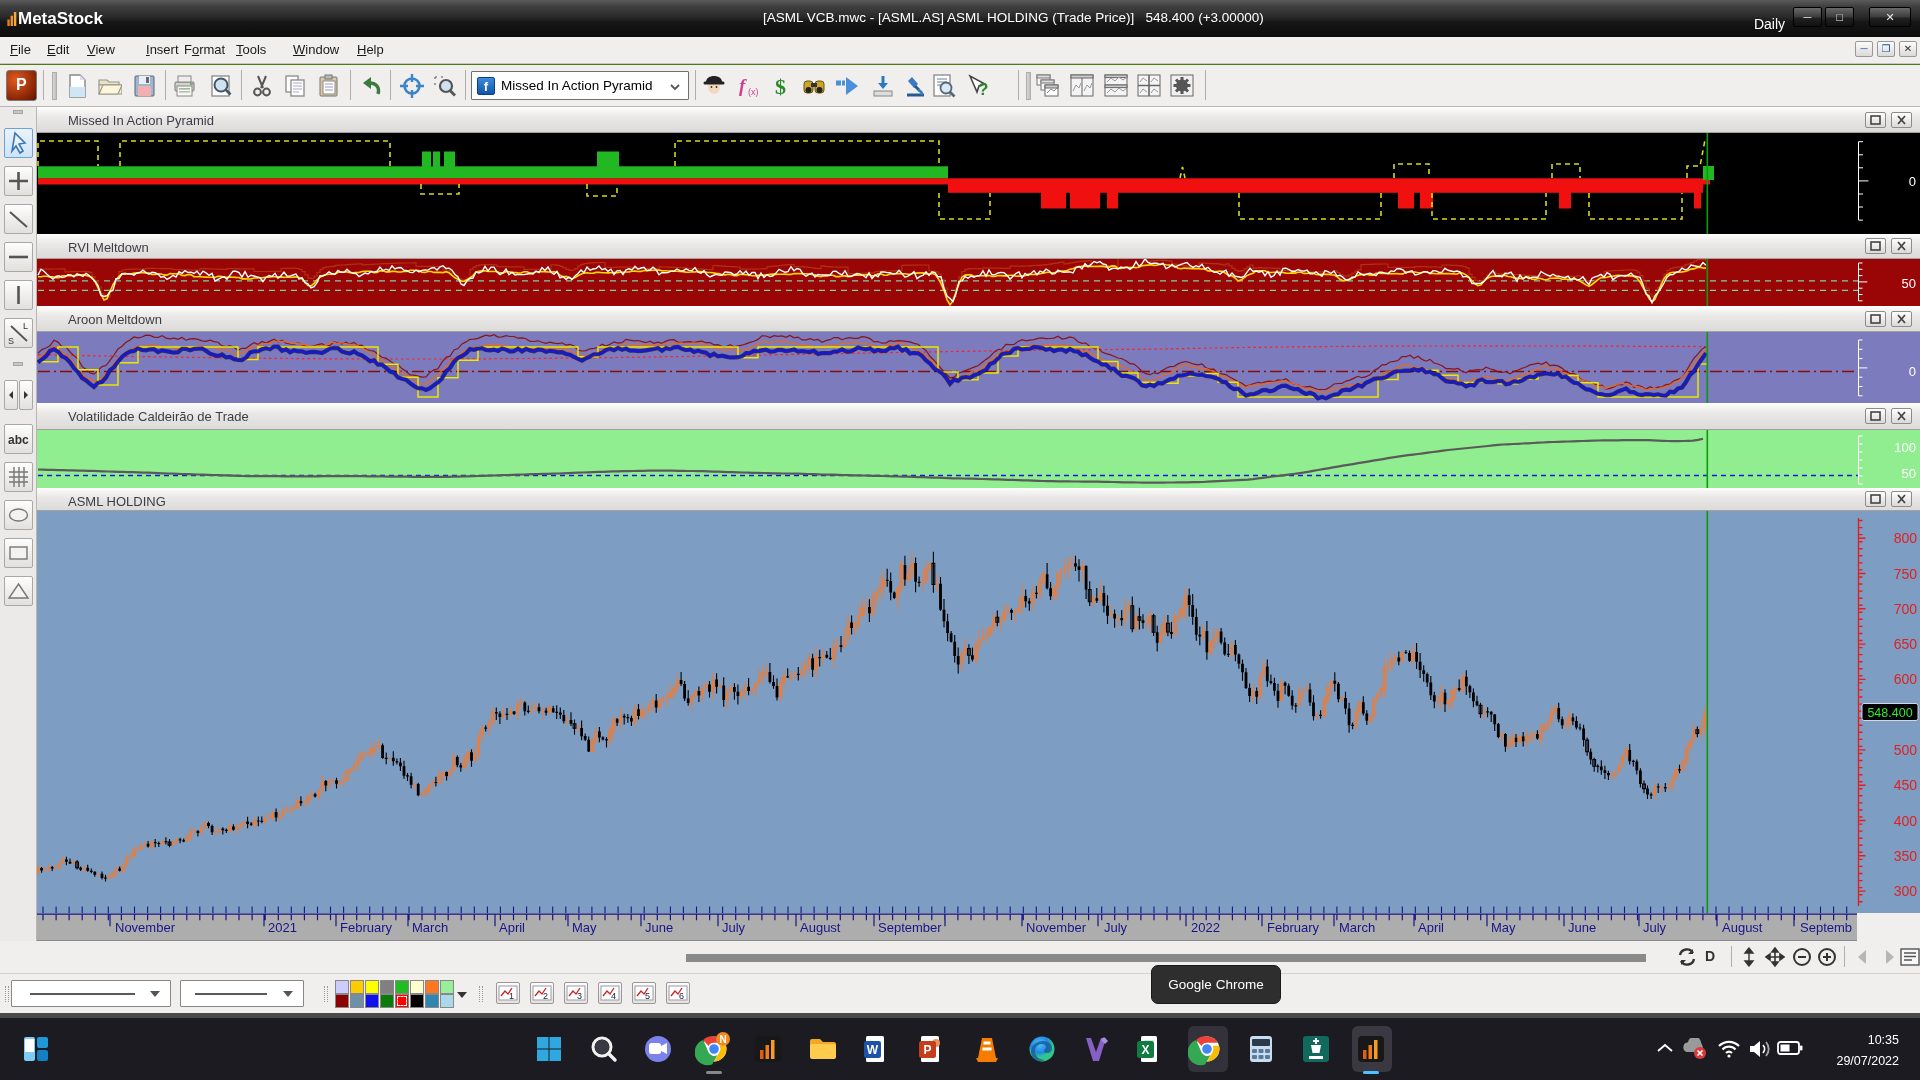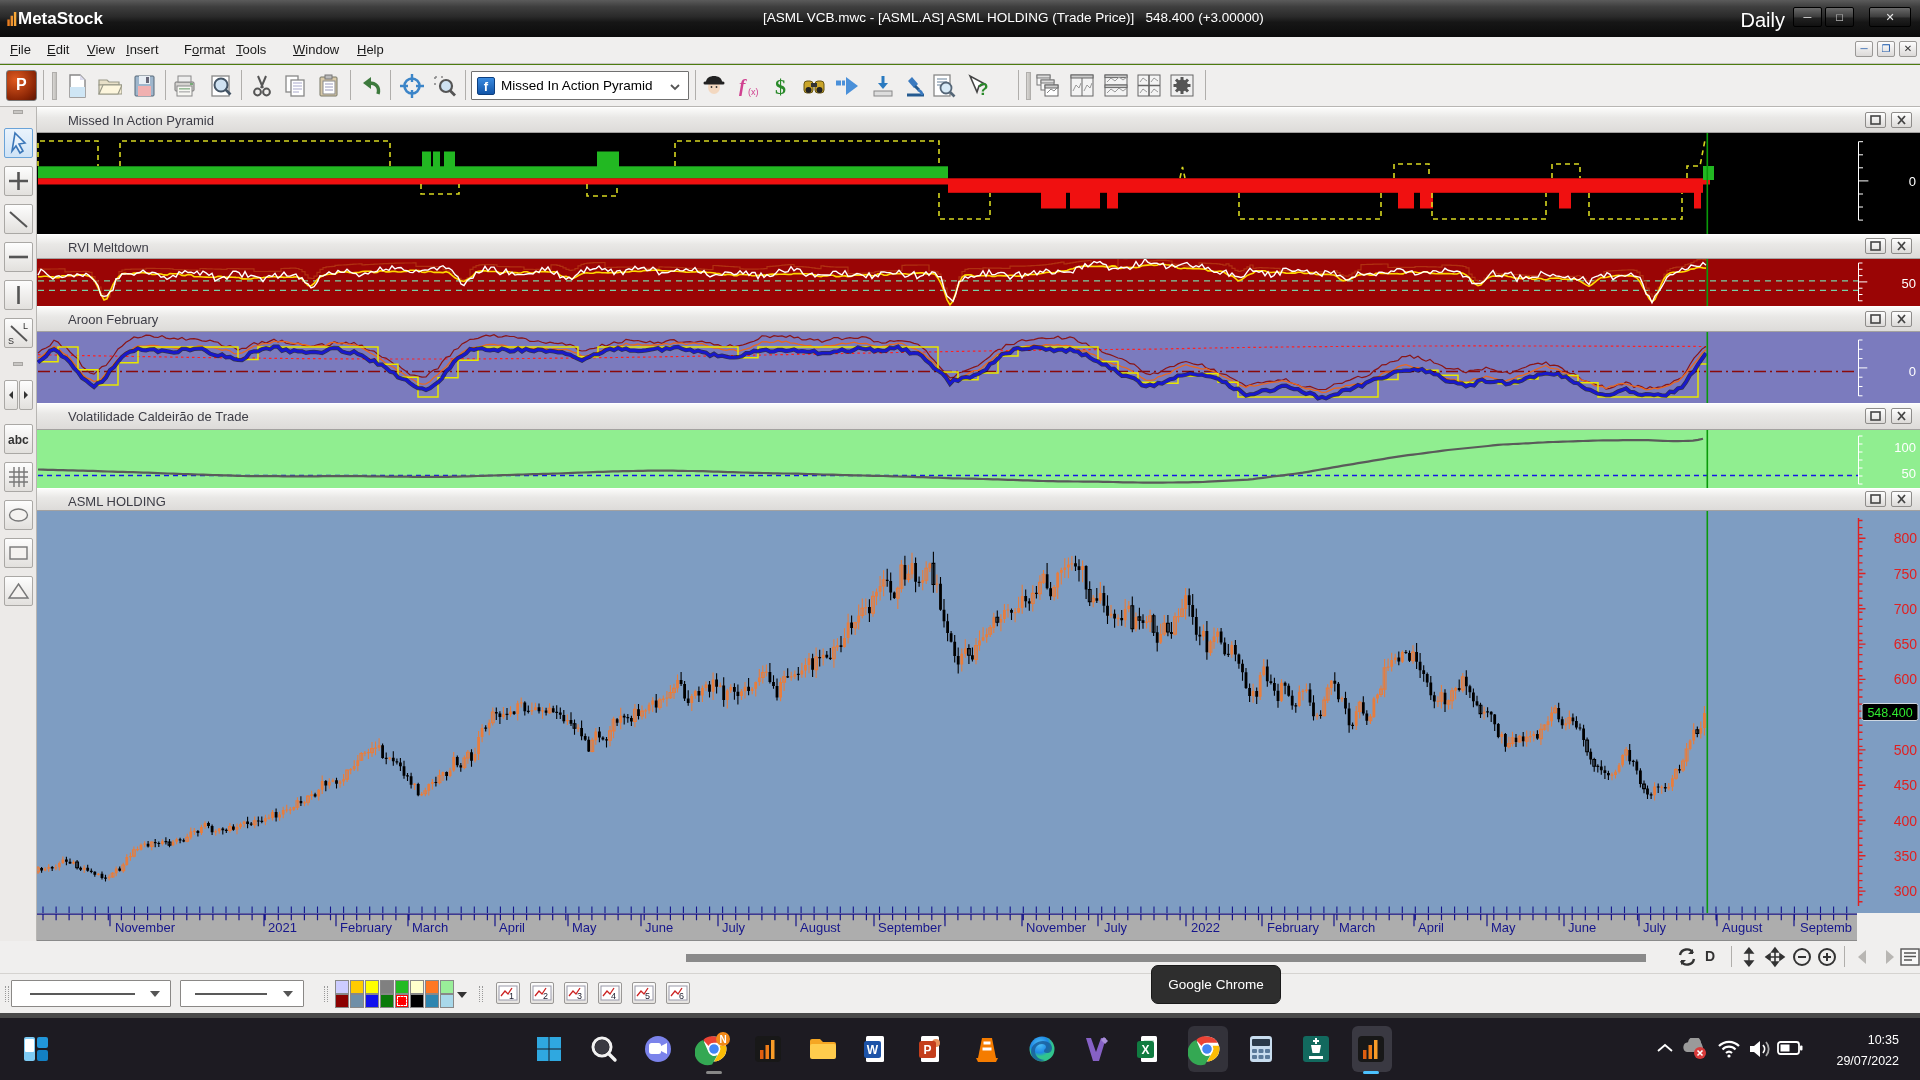--- a/index.html
+++ b/index.html
@@ -1,20 +1,20 @@
 <!DOCTYPE html>
 <html><head><meta charset="utf-8"><style>
 *{margin:0;padding:0;box-sizing:border-box}
 html,body{width:1920px;height:1080px;overflow:hidden}
 #root{position:relative;width:1920px;height:1080px;font-family:"Liberation Sans",sans-serif;background:#4d7c0f;overflow:hidden}
 .abs{position:absolute}
 #titlebar{left:0;top:0;width:1920px;height:37px;background:linear-gradient(180deg,#5b5b5b 0%,#3f3f3f 18%,#2a2a2a 45%,#161616 60%,#0b0b0b 100%)}
 #titlebar .logo{position:absolute;left:17px;top:9px;color:#fff;font-size:17px;font-weight:bold;letter-spacing:0px}
 #titlebar .ctr{position:absolute;left:763px;top:10px;color:#fff;font-size:13.5px}
-#titlebar .daily{position:absolute;right:135px;top:9px;color:#fff;font-size:20px}
+#titlebar .daily{position:absolute;right:135px;top:16px;color:#fff;font-size:14px}
 .wbtn{position:absolute;top:7px;width:29px;height:20px;background:linear-gradient(180deg,#6a6a6a,#3c3c3c 50%,#222 55%,#111);border:1px solid #000;border-radius:2px;color:#e8e8e8;font-size:11px;text-align:center;line-height:18px}
 #menubar{left:0;top:37px;width:1920px;height:27px;background:#f0efee;border-bottom:1px solid #c8c6c4;font-size:13px;color:#1a1a1a}
 #menubar span{position:absolute;top:5px}
 #menubar u{text-decoration:underline}
 #toolbar{left:0;top:65px;width:1920px;height:42px;background:#f0efee;border-bottom:1px solid #b8b6b3}
 .tsep{position:absolute;top:5px;width:1px;height:30px;background:#b0aeab}
 .tico{position:absolute;top:8px}
 #combo{position:absolute;left:471px;top:71px;width:218px;height:29px;background:#fff;border:1px solid #707070;border-radius:1px}
 #combo .fico{position:absolute;left:5px;top:5px;width:18px;height:18px;background:linear-gradient(180deg,#3b8be0,#1255a8);border:1px solid #0d3f80;border-radius:2px;color:#fff;font-size:13px;font-weight:bold;text-align:center;line-height:17px}
 #combo .txt{position:absolute;left:29px;top:6px;font-size:13.5px;color:#000}
@@ -48,21 +48,21 @@
       <div class="ctr">[ASML VCB.mwc - [ASML.AS] ASML HOLDING (Trade Price)]&nbsp;&nbsp;&nbsp;548.400 (+3.00000)</div>
       <div class="daily">Daily</div>
       <div class="wbtn" style="right:98px">─</div>
       <div class="wbtn" style="right:66px">□</div>
       <div class="wbtn" style="right:9px;width:42px">✕</div>
     </div>
     <div id="menubar" class="abs">
       <span style="left:10px"><u>F</u>ile</span>
       <span style="left:47px"><u>E</u>dit</span>
       <span style="left:87px"><u>V</u>iew</span>
-      <span style="left:126px"><u>I</u>nsert</span>
+      <span style="left:146px"><u>I</u>nsert</span>
       <span style="left:184px">F<u>o</u>rmat</span>
       <span style="left:236px"><u>T</u>ools</span>
       <span style="left:293px"><u>W</u>indow</span>
       <span style="left:357px"><u>H</u>elp</span>
       <span style="left:1855px;top:4px;width:18px;height:16px;background:linear-gradient(180deg,#fdfdfd,#dcdad8);border:1px solid #9a9896;border-radius:2px;display:inline-block;text-align:center;font-size:10px;line-height:14px;color:#1553a8">─</span>
       <span style="left:1877px;top:4px;width:18px;height:16px;background:linear-gradient(180deg,#fdfdfd,#dcdad8);border:1px solid #9a9896;border-radius:2px;display:inline-block;text-align:center;font-size:10px;line-height:14px;color:#1553a8">❐</span>
       <span style="left:1899px;top:4px;width:18px;height:16px;background:linear-gradient(180deg,#fdfdfd,#dcdad8);border:1px solid #9a9896;border-radius:2px;display:inline-block;text-align:center;font-size:10px;line-height:14px;color:#333">✕</span>
     </div>
     <div id="toolbar" class="abs"></div>
     <div class="abs" style="left:6px;top:70px;width:31px;height:31px;border-radius:3px;background:radial-gradient(circle at 30% 30%,#e05a20,#8a2505 70%,#5a1503);border:1px solid #777">
@@ -312,21 +312,21 @@
       <rect x="37" y="259" width="1883" height="47" fill="#9a0505"></rect>
       <path d="M38 280.9H1858M38 290.3H1858" stroke="#79d2a8" stroke-width="1.3" stroke-dasharray="6 5" fill="none"></path>
       <polyline points="38.0,269.1 41.0,269.1 41.0,269.1 44.0,269.1 44.0,269.1 47.0,269.1 47.0,269.1 50.0,269.1 50.0,269.0 53.0,269.0 53.0,269.0 56.0,269.0 56.0,269.0 59.0,269.0 59.0,268.9 62.0,268.9 62.0,268.9 65.0,268.9 65.0,271.8 68.0,271.8 68.0,271.8 71.0,271.8 71.0,271.7 74.0,271.7 74.0,271.6 77.0,271.6 77.0,271.5 80.0,271.5 80.0,271.5 83.0,271.5 83.0,271.4 86.0,271.4 86.0,271.6 89.0,271.6 89.0,272.3 92.0,272.3 92.0,276.6 95.0,276.6 95.0,280.7 98.0,280.7 98.0,287.0 101.0,287.0 101.0,293.8 104.0,293.8 104.0,297.9 107.0,297.9 107.0,297.0 110.0,297.0 110.0,291.5 113.0,291.5 113.0,284.4 116.0,284.4 116.0,278.6 119.0,278.6 119.0,271.5 122.0,271.5 122.0,270.0 125.0,270.0 125.0,269.4 128.0,269.4 128.0,269.3 131.0,269.3 131.0,269.2 134.0,269.2 134.0,269.2 137.0,269.2 137.0,269.2 140.0,269.2 140.0,269.2 143.0,269.2 143.0,269.2 146.0,269.2 146.0,268.4 149.0,268.4 149.0,268.4 152.0,268.4 152.0,268.4 155.0,268.4 155.0,268.5 158.0,268.5 158.0,268.5 161.0,268.5 161.0,268.6 164.0,268.6 164.0,268.6 167.0,268.6 167.0,268.7 170.0,268.7 170.0,268.8 173.0,268.8 173.0,269.5 176.0,269.5 176.0,269.6 179.0,269.6 179.0,269.7 182.0,269.7 182.0,269.8 185.0,269.8 185.0,269.9 188.0,269.9 188.0,270.0 191.0,270.0 191.0,270.1 194.0,270.1 194.0,270.2 197.0,270.2 197.0,270.3 200.0,270.3 200.0,268.5 203.0,268.5 203.0,268.7 206.0,268.7 206.0,268.8 209.0,268.8 209.0,268.9 212.0,268.9 212.0,269.0 215.0,269.0 215.0,269.1 218.0,269.1 218.0,269.2 221.0,269.2 221.0,269.3 224.0,269.3 224.0,269.4 227.0,269.4 227.0,268.5 230.0,268.5 230.0,268.6 233.0,268.6 233.0,268.6 236.0,268.6 236.0,268.7 239.0,268.7 239.0,268.8 242.0,268.8 242.0,268.8 245.0,268.8 245.0,268.9 248.0,268.9 248.0,268.9 251.0,268.9 251.0,268.9 254.0,268.9 254.0,271.5 257.0,271.5 257.0,271.5 260.0,271.5 260.0,271.5 263.0,271.5 263.0,271.5 266.0,271.5 266.0,271.5 269.0,271.5 269.0,271.4 272.0,271.4 272.0,271.4 275.0,271.4 275.0,271.3 278.0,271.3 278.0,271.3 281.0,271.3 281.0,268.5 284.0,268.5 284.0,268.4 287.0,268.4 287.0,268.3 290.0,268.3 290.0,268.2 293.0,268.2 293.0,268.2 296.0,268.2 296.0,268.5 299.0,268.5 299.0,269.5 302.0,269.5 302.0,271.7 305.0,271.7 305.0,274.9 308.0,274.9 308.0,278.2 311.0,278.2 311.0,278.5 314.0,278.5 314.0,276.1 317.0,276.1 317.0,272.4 320.0,272.4 320.0,269.4 323.0,269.4 323.0,267.7 326.0,267.7 326.0,266.9 329.0,266.9 329.0,266.6 332.0,266.6 332.0,266.4 335.0,266.4 335.0,265.4 338.0,265.4 338.0,265.2 341.0,265.2 341.0,265.0 344.0,265.0 344.0,264.8 347.0,264.8 347.0,264.6 350.0,264.6 350.0,264.4 353.0,264.4 353.0,264.2 356.0,264.2 356.0,264.0 359.0,264.0 359.0,263.8 362.0,263.8 362.0,264.8 365.0,264.8 365.0,264.6 368.0,264.6 368.0,264.5 371.0,264.5 371.0,264.3 374.0,264.3 374.0,264.1 377.0,264.1 377.0,264.0 380.0,264.0 380.0,263.8 383.0,263.8 383.0,263.7 386.0,263.7 386.0,263.6 389.0,263.6 389.0,263.4 392.0,263.4 392.0,263.3 395.0,263.3 395.0,263.2 398.0,263.2 398.0,263.2 401.0,263.2 401.0,263.1 404.0,263.1 404.0,263.0 407.0,263.0 407.0,263.0 410.0,263.0 410.0,263.0 413.0,263.0 413.0,262.9 416.0,262.9 416.0,266.4 419.0,266.4 419.0,266.4 422.0,266.4 422.0,266.4 425.0,266.4 425.0,266.4 428.0,266.4 428.0,266.4 431.0,266.4 431.0,266.4 434.0,266.4 434.0,266.5 437.0,266.5 437.0,266.5 440.0,266.5 440.0,266.7 443.0,266.7 443.0,269.6 446.0,269.6 446.0,270.2 449.0,270.2 449.0,271.4 452.0,271.4 452.0,273.3 455.0,273.3 455.0,275.8 458.0,275.8 458.0,278.3 461.0,278.3 461.0,279.8 464.0,279.8 464.0,279.6 467.0,279.6 467.0,277.9 470.0,277.9 470.0,269.3 473.0,269.3 473.0,267.1 476.0,267.1 476.0,265.6 479.0,265.6 479.0,264.9 482.0,264.9 482.0,264.6 485.0,264.6 485.0,264.6 488.0,264.6 488.0,264.6 491.0,264.6 491.0,264.7 494.0,264.7 494.0,264.8 497.0,264.8 497.0,266.5 500.0,266.5 500.0,266.6 503.0,266.6 503.0,266.6 506.0,266.6 506.0,266.7 509.0,266.7 509.0,266.8 512.0,266.8 512.0,266.8 515.0,266.8 515.0,266.9 518.0,266.9 518.0,266.9 521.0,266.9 521.0,267.0 524.0,267.0 524.0,269.4 527.0,269.4 527.0,269.4 530.0,269.4 530.0,269.4 533.0,269.4 533.0,269.5 536.0,269.5 536.0,269.4 539.0,269.4 539.0,269.4 542.0,269.4 542.0,269.4 545.0,269.4 545.0,269.4 548.0,269.4 548.0,269.4 551.0,269.4 551.0,264.8 554.0,264.8 554.0,264.9 557.0,264.9 557.0,265.3 560.0,265.3 560.0,266.3 563.0,266.3 563.0,267.8 566.0,267.8 566.0,269.3 569.0,269.3 569.0,270.3 572.0,270.3 572.0,270.0 575.0,270.0 575.0,268.6 578.0,268.6 578.0,265.9 581.0,265.9 581.0,264.4 584.0,264.4 584.0,263.5 587.0,263.5 587.0,263.1 590.0,263.1 590.0,262.9 593.0,262.9 593.0,262.7 596.0,262.7 596.0,262.6 599.0,262.6 599.0,262.6 602.0,262.6 602.0,262.5 605.0,262.5 605.0,267.5 608.0,267.5 608.0,267.4 611.0,267.4 611.0,267.4 614.0,267.4 614.0,267.3 617.0,267.3 617.0,267.2 620.0,267.2 620.0,267.2 623.0,267.2 623.0,267.1 626.0,267.1 626.0,267.1 629.0,267.1 629.0,267.1 632.0,267.1 632.0,268.3 635.0,268.3 635.0,268.3 638.0,268.3 638.0,268.3 641.0,268.3 641.0,268.3 644.0,268.3 644.0,268.3 647.0,268.3 647.0,268.3 650.0,268.3 650.0,268.4 653.0,268.4 653.0,268.4 656.0,268.4 656.0,268.5 659.0,268.5 659.0,266.9 662.0,266.9 662.0,267.0 665.0,267.0 665.0,267.1 668.0,267.1 668.0,267.2 671.0,267.2 671.0,267.3 674.0,267.3 674.0,267.4 677.0,267.4 677.0,267.5 680.0,267.5 680.0,267.7 683.0,267.7 683.0,267.8 686.0,267.8 686.0,268.3 689.0,268.3 689.0,268.4 692.0,268.4 692.0,268.6 695.0,268.6 695.0,268.7 698.0,268.7 698.0,268.9 701.0,268.9 701.0,269.1 704.0,269.1 704.0,269.3 707.0,269.3 707.0,269.5 710.0,269.5 710.0,269.7 713.0,269.7 713.0,265.5 716.0,265.5 716.0,265.7 719.0,265.7 719.0,265.9 722.0,265.9 722.0,266.1 725.0,266.1 725.0,266.3 728.0,266.3 728.0,266.5 731.0,266.5 731.0,266.6 734.0,266.6 734.0,266.8 737.0,266.8 737.0,267.0 740.0,267.0 740.0,268.9 743.0,268.9 743.0,269.1 746.0,269.1 746.0,269.1 749.0,269.1 749.0,269.2 752.0,269.2 752.0,269.2 755.0,269.2 755.0,269.1 758.0,269.1 758.0,269.0 761.0,269.0 761.0,268.9 764.0,268.9 764.0,268.7 767.0,268.7 767.0,266.7 770.0,266.7 770.0,266.4 773.0,266.4 773.0,266.1 776.0,266.1 776.0,265.8 779.0,265.8 779.0,265.5 782.0,265.5 782.0,265.2 785.0,265.2 785.0,264.9 788.0,264.9 788.0,264.7 791.0,264.7 791.0,264.5 794.0,264.5 794.0,266.6 797.0,266.6 797.0,266.6 800.0,266.6 800.0,266.7 803.0,266.7 803.0,266.9 806.0,266.9 806.0,267.2 809.0,267.2 809.0,267.5 812.0,267.5 812.0,267.9 815.0,267.9 815.0,268.3 818.0,268.3 818.0,268.6 821.0,268.6 821.0,265.9 824.0,265.9 824.0,266.3 827.0,266.3 827.0,266.6 830.0,266.6 830.0,266.8 833.0,266.8 833.0,267.0 836.0,267.0 836.0,267.1 839.0,267.1 839.0,267.2 842.0,267.2 842.0,267.2 845.0,267.2 845.0,267.2 848.0,267.2 848.0,273.6 851.0,273.6 851.0,273.6 854.0,273.6 854.0,273.5 857.0,273.5 857.0,273.4 860.0,273.4 860.0,273.3 863.0,273.3 863.0,273.2 866.0,273.2 866.0,273.1 869.0,273.1 869.0,272.9 872.0,272.9 872.0,272.8 875.0,272.8 875.0,271.5 878.0,271.5 878.0,271.3 881.0,271.3 881.0,271.2 884.0,271.2 884.0,271.1 887.0,271.1 887.0,271.0 890.0,271.0 890.0,270.9 893.0,270.9 893.0,270.8 896.0,270.8 896.0,270.7 899.0,270.7 899.0,270.6 902.0,270.6 902.0,265.3 905.0,265.3 905.0,265.2 908.0,265.2 908.0,265.2 911.0,265.2 911.0,265.1 914.0,265.1 914.0,265.1 917.0,265.1 917.0,265.0 920.0,265.0 920.0,265.0 923.0,265.0 923.0,265.0 926.0,265.0 926.0,265.0 929.0,265.0 929.0,271.0 932.0,271.0 932.0,271.2 935.0,271.2 935.0,271.9 938.0,271.9 938.0,274.2 941.0,274.2 941.0,279.5 944.0,279.5 944.0,288.1 947.0,288.1 947.0,297.2 950.0,297.2 950.0,301.1 953.0,301.1 953.0,297.2 956.0,297.2 956.0,285.3 959.0,285.3 959.0,276.8 962.0,276.8 962.0,271.5 965.0,271.5 965.0,269.3 968.0,269.3 968.0,268.7 971.0,268.7 971.0,268.6 974.0,268.6 974.0,268.6 977.0,268.6 977.0,268.7 980.0,268.7 980.0,268.8 983.0,268.8 983.0,267.9 986.0,267.9 986.0,268.0 989.0,268.0 989.0,268.1 992.0,268.1 992.0,268.1 995.0,268.1 995.0,268.2 998.0,268.2 998.0,268.2 1001.0,268.2 1001.0,268.3 1004.0,268.3 1004.0,268.3 1007.0,268.3 1007.0,268.3 1010.0,268.3 1010.0,266.2 1013.0,266.2 1013.0,266.2 1016.0,266.2 1016.0,266.2 1019.0,266.2 1019.0,266.2 1022.0,266.2 1022.0,266.1 1025.0,266.1 1025.0,266.0 1028.0,266.0 1028.0,265.9 1031.0,265.9 1031.0,265.7 1034.0,265.7 1034.0,265.5 1037.0,265.5 1037.0,265.4 1040.0,265.4 1040.0,265.1 1043.0,265.1 1043.0,264.8 1046.0,264.8 1046.0,264.5 1049.0,264.5 1049.0,264.1 1052.0,264.1 1052.0,263.7 1055.0,263.7 1055.0,263.2 1058.0,263.2 1058.0,262.7 1061.0,262.7 1061.0,262.2 1064.0,262.2 1064.0,263.8 1067.0,263.8 1067.0,263.3 1070.0,263.3 1070.0,262.8 1073.0,262.8 1073.0,262.3 1076.0,262.3 1076.0,261.8 1079.0,261.8 1079.0,261.4 1082.0,261.4 1082.0,261.1 1085.0,261.1 1085.0,260.8 1088.0,260.8 1088.0,260.5 1091.0,260.5 1091.0,265.8 1094.0,265.8 1094.0,265.6 1097.0,265.6 1097.0,265.6 1100.0,265.6 1100.0,265.5 1103.0,265.5 1103.0,265.6 1106.0,265.6 1106.0,265.7 1109.0,265.7 1109.0,265.8 1112.0,265.8 1112.0,265.9 1115.0,265.9 1115.0,266.0 1118.0,266.0 1118.0,258.5 1121.0,258.5 1121.0,258.5 1124.0,258.5 1124.0,258.6 1127.0,258.6 1127.0,258.5 1130.0,258.5 1130.0,258.4 1133.0,258.4 1133.0,258.2 1136.0,258.2 1136.0,257.9 1139.0,257.9 1139.0,257.5 1142.0,257.5 1142.0,257.1 1145.0,257.1 1145.0,261.8 1148.0,261.8 1148.0,261.3 1151.0,261.3 1151.0,260.9 1154.0,260.9 1154.0,260.6 1157.0,260.6 1157.0,260.4 1160.0,260.4 1160.0,260.4 1163.0,260.4 1163.0,260.4 1166.0,260.4 1166.0,260.6 1169.0,260.6 1169.0,261.0 1172.0,261.0 1172.0,263.8 1175.0,263.8 1175.0,264.3 1178.0,264.3 1178.0,264.8 1181.0,264.8 1181.0,265.4 1184.0,265.4 1184.0,265.9 1187.0,265.9 1187.0,266.3 1190.0,266.3 1190.0,266.7 1193.0,266.7 1193.0,267.1 1196.0,267.1 1196.0,267.4 1199.0,267.4 1199.0,262.9 1202.0,262.9 1202.0,263.1 1205.0,263.1 1205.0,263.3 1208.0,263.3 1208.0,263.4 1211.0,263.4 1211.0,263.6 1214.0,263.6 1214.0,263.7 1217.0,263.7 1217.0,263.9 1220.0,263.9 1220.0,264.3 1223.0,264.3 1223.0,265.1 1226.0,265.1 1226.0,263.9 1229.0,263.9 1229.0,265.9 1232.0,265.9 1232.0,268.3 1235.0,268.3 1235.0,270.4 1238.0,270.4 1238.0,271.3 1241.0,271.3 1241.0,270.7 1244.0,270.7 1244.0,268.9 1247.0,268.9 1247.0,266.8 1250.0,266.8 1250.0,265.0 1253.0,265.0 1253.0,268.3 1256.0,268.3 1256.0,267.8 1259.0,267.8 1259.0,267.7 1262.0,267.7 1262.0,267.8 1265.0,267.8 1265.0,267.9 1268.0,267.9 1268.0,268.0 1271.0,268.0 1271.0,268.2 1274.0,268.2 1274.0,268.3 1277.0,268.3 1277.0,268.4 1280.0,268.4 1280.0,270.5 1283.0,270.5 1283.0,270.6 1286.0,270.6 1286.0,270.7 1289.0,270.7 1289.0,270.8 1292.0,270.8 1292.0,270.9 1295.0,270.9 1295.0,271.0 1298.0,271.0 1298.0,271.0 1301.0,271.0 1301.0,271.1 1304.0,271.1 1304.0,271.1 1307.0,271.1 1307.0,271.8 1310.0,271.8 1310.0,271.9 1313.0,271.9 1313.0,271.9 1316.0,271.9 1316.0,271.9 1319.0,271.9 1319.0,271.9 1322.0,271.9 1322.0,272.0 1325.0,272.0 1325.0,272.0 1328.0,272.0 1328.0,272.1 1331.0,272.1 1331.0,272.5 1334.0,272.5 1334.0,270.9 1337.0,270.9 1337.0,272.5 1340.0,272.5 1340.0,274.5 1343.0,274.5 1343.0,275.9 1346.0,275.9 1346.0,276.1 1349.0,276.1 1349.0,274.9 1352.0,274.9 1352.0,273.0 1355.0,273.0 1355.0,271.1 1358.0,271.1 1358.0,269.9 1361.0,269.9 1361.0,264.7 1364.0,264.7 1364.0,264.5 1367.0,264.5 1367.0,264.3 1370.0,264.3 1370.0,264.3 1373.0,264.3 1373.0,264.2 1376.0,264.2 1376.0,264.1 1379.0,264.1 1379.0,264.1 1382.0,264.1 1382.0,264.0 1385.0,264.0 1385.0,264.0 1388.0,264.0 1388.0,267.5 1391.0,267.5 1391.0,267.5 1394.0,267.5 1394.0,267.4 1397.0,267.4 1397.0,267.4 1400.0,267.4 1400.0,267.4 1403.0,267.4 1403.0,267.4 1406.0,267.4 1406.0,267.4 1409.0,267.4 1409.0,267.4 1412.0,267.4 1412.0,267.4 1415.0,267.4 1415.0,266.7 1418.0,266.7 1418.0,266.7 1421.0,266.7 1421.0,266.7 1424.0,266.7 1424.0,266.7 1427.0,266.7 1427.0,266.8 1430.0,266.8 1430.0,266.8 1433.0,266.8 1433.0,266.9 1436.0,266.9 1436.0,267.0 1439.0,267.0 1439.0,267.1 1442.0,267.1 1442.0,265.0 1445.0,265.0 1445.0,265.1 1448.0,265.1 1448.0,265.2 1451.0,265.2 1451.0,265.3 1454.0,265.3 1454.0,265.4 1457.0,265.4 1457.0,265.6 1460.0,265.6 1460.0,265.9 1463.0,265.9 1463.0,266.5 1466.0,266.5 1466.0,267.8 1469.0,267.8 1469.0,274.2 1472.0,274.2 1472.0,277.4 1475.0,277.4 1475.0,280.3 1478.0,280.3 1478.0,281.6 1481.0,281.6 1481.0,280.6 1484.0,280.6 1484.0,278.0 1487.0,278.0 1487.0,275.2 1490.0,275.2 1490.0,273.2 1493.0,273.2 1493.0,272.1 1496.0,272.1 1496.0,273.7 1499.0,273.7 1499.0,273.8 1502.0,273.8 1502.0,273.9 1505.0,273.9 1505.0,274.0 1508.0,274.0 1508.0,274.2 1511.0,274.2 1511.0,274.4 1514.0,274.4 1514.0,274.5 1517.0,274.5 1517.0,274.6 1520.0,274.6 1520.0,274.8 1523.0,274.8 1523.0,275.2 1526.0,275.2 1526.0,275.4 1529.0,275.4 1529.0,275.5 1532.0,275.5 1532.0,275.6 1535.0,275.6 1535.0,275.7 1538.0,275.7 1538.0,275.8 1541.0,275.8 1541.0,275.8 1544.0,275.8 1544.0,275.9 1547.0,275.9 1547.0,276.0 1550.0,276.0 1550.0,276.2 1553.0,276.2 1553.0,276.3 1556.0,276.3 1556.0,276.3 1559.0,276.3 1559.0,276.3 1562.0,276.3 1562.0,276.3 1565.0,276.3 1565.0,276.3 1568.0,276.3 1568.0,276.3 1571.0,276.3 1571.0,276.3 1574.0,276.3 1574.0,276.3 1577.0,276.3 1577.0,275.5 1580.0,275.5 1580.0,276.5 1583.0,276.5 1583.0,278.5 1586.0,278.5 1586.0,280.9 1589.0,280.9 1589.0,282.4 1592.0,282.4 1592.0,282.0 1595.0,282.0 1595.0,279.8 1598.0,279.8 1598.0,277.2 1601.0,277.2 1601.0,275.3 1604.0,275.3 1604.0,271.5 1607.0,271.5 1607.0,271.1 1610.0,271.1 1610.0,270.8 1613.0,270.8 1613.0,270.7 1616.0,270.7 1616.0,270.5 1619.0,270.5 1619.0,270.3 1622.0,270.3 1622.0,270.2 1625.0,270.2 1625.0,270.0 1628.0,270.0 1628.0,269.9 1631.0,269.9 1631.0,269.8 1634.0,269.8 1634.0,270.4 1637.0,270.4 1637.0,272.1 1640.0,272.1 1640.0,275.6 1643.0,275.6 1643.0,281.2 1646.0,281.2 1646.0,288.1 1649.0,288.1 1649.0,294.0 1652.0,294.0 1652.0,296.3 1655.0,296.3 1655.0,293.7 1658.0,293.7 1658.0,287.4 1661.0,287.4 1661.0,280.2 1664.0,280.2 1664.0,274.2 1667.0,274.2 1667.0,270.4 1670.0,270.4 1670.0,268.5 1673.0,268.5 1673.0,267.6 1676.0,267.6 1676.0,267.2 1679.0,267.2 1679.0,267.0 1682.0,267.0 1682.0,266.7 1685.0,266.7 1685.0,264.7 1688.0,264.7 1688.0,263.9 1691.0,263.9 1691.0,262.6 1694.0,262.6 1694.0,261.0 1697.0,261.0 1697.0,259.6 1700.0,259.6 1700.0,259.1 1703.0,259.1 1703.0,259.6 1706.0,259.6 1706.0,260.8" fill="none" stroke="#b03010" stroke-width="1.2"></polyline>
       <polyline points="38.0,276.8 41.0,276.8 44.0,276.3 47.0,276.3 50.0,276.9 53.0,276.8 56.0,277.8 59.0,277.7 62.0,275.9 65.0,275.8 68.0,275.8 71.0,275.7 74.0,275.5 77.0,275.4 80.0,274.8 83.0,274.7 86.0,275.5 89.0,276.2 92.0,277.5 95.0,281.6 98.0,287.7 101.0,294.4 104.0,299.9 107.0,298.8 110.0,291.6 113.0,284.5 116.0,279.8 119.0,276.3 122.0,273.8 125.0,273.2 128.0,274.0 131.0,273.9 134.0,273.1 137.0,273.1 140.0,272.7 143.0,272.7 146.0,272.9 149.0,273.0 152.0,274.5 155.0,274.5 158.0,273.9 161.0,274.0 164.0,274.9 167.0,275.1 170.0,273.6 173.0,273.7 176.0,273.7 179.0,273.9 182.0,275.4 185.0,275.6 188.0,274.5 191.0,274.6 194.0,276.6 197.0,276.8 200.0,276.8 203.0,277.0 206.0,277.1 209.0,277.3 212.0,277.2 215.0,277.4 218.0,276.3 221.0,276.4 224.0,277.2 227.0,277.3 230.0,277.1 233.0,277.2 236.0,277.4 239.0,277.5 242.0,278.9 245.0,278.9 248.0,279.0 251.0,279.0 254.0,278.0 257.0,277.9 260.0,277.7 263.0,277.6 266.0,277.3 269.0,277.2 272.0,276.8 275.0,276.7 278.0,277.1 281.0,276.9 284.0,277.4 287.0,277.3 290.0,277.2 293.0,277.1 296.0,276.7 299.0,277.6 302.0,279.0 305.0,282.2 308.0,285.5 311.0,285.8 314.0,283.4 317.0,279.7 320.0,277.2 323.0,275.5 326.0,274.7 329.0,274.3 332.0,274.3 335.0,274.1 338.0,272.3 341.0,272.1 344.0,272.0 347.0,271.9 350.0,272.8 353.0,272.7 356.0,272.6 359.0,272.5 362.0,271.5 365.0,271.4 368.0,271.3 371.0,271.2 374.0,272.6 377.0,272.5 380.0,270.9 383.0,270.8 386.0,271.9 389.0,271.9 392.0,271.4 395.0,271.4 398.0,272.0 401.0,272.0 404.0,271.4 407.0,271.4 410.0,270.3 413.0,270.3 416.0,270.5 419.0,270.5 422.0,272.3 425.0,272.4 428.0,271.5 431.0,271.5 434.0,272.4 437.0,272.4 440.0,272.4 443.0,272.6 446.0,271.7 449.0,272.8 452.0,275.3 455.0,277.8 458.0,279.3 461.0,280.7 464.0,281.5 467.0,279.7 470.0,277.9 473.0,275.6 476.0,272.0 479.0,271.2 482.0,270.9 485.0,270.8 488.0,271.5 491.0,271.5 494.0,271.5 497.0,271.5 500.0,272.9 503.0,272.9 506.0,271.7 509.0,271.7 512.0,272.6 515.0,272.6 518.0,272.9 521.0,273.0 524.0,271.7 527.0,271.7 530.0,273.0 533.0,273.0 536.0,271.7 539.0,271.7 542.0,271.5 545.0,271.6 548.0,271.9 551.0,272.0 554.0,271.7 557.0,272.2 560.0,275.2 563.0,276.8 566.0,276.4 569.0,277.4 572.0,278.9 575.0,277.6 578.0,275.7 581.0,274.3 584.0,273.0 587.0,272.7 590.0,273.3 593.0,273.3 596.0,272.4 599.0,272.3 602.0,272.8 605.0,272.8 608.0,272.9 611.0,272.8 614.0,272.6 617.0,272.6 620.0,272.3 623.0,272.3 626.0,272.0 629.0,271.9 632.0,271.2 635.0,271.1 638.0,271.5 641.0,271.4 644.0,270.6 647.0,270.5 650.0,270.4 653.0,270.3 656.0,270.1 659.0,270.1 662.0,270.7 665.0,270.7 668.0,271.0 671.0,271.0 674.0,271.2 677.0,271.2 680.0,271.5 683.0,271.6 686.0,272.1 689.0,272.2 692.0,271.8 695.0,272.0 698.0,271.4 701.0,271.6 704.0,272.2 707.0,272.4 710.0,272.5 713.0,272.7 716.0,273.4 719.0,273.6 722.0,274.7 725.0,274.9 728.0,274.3 731.0,274.6 734.0,275.6 737.0,275.8 740.0,274.3 743.0,274.5 746.0,274.7 749.0,274.8 752.0,275.8 755.0,275.8 758.0,275.4 761.0,275.3 764.0,275.1 767.0,274.9 770.0,274.4 773.0,274.1 776.0,274.4 779.0,274.2 782.0,274.3 785.0,274.1 788.0,274.5 791.0,274.4 794.0,273.5 797.0,273.6 800.0,273.6 803.0,273.8 806.0,273.7 809.0,274.0 812.0,274.5 815.0,274.8 818.0,276.3 821.0,276.6 824.0,275.7 827.0,275.9 830.0,275.2 833.0,275.3 836.0,276.6 839.0,276.6 842.0,276.0 845.0,275.9 848.0,276.6 851.0,276.4 854.0,275.2 857.0,275.0 860.0,275.3 863.0,275.1 866.0,274.7 869.0,274.5 872.0,275.9 875.0,275.8 878.0,273.9 881.0,273.8 884.0,275.3 887.0,275.2 890.0,273.9 893.0,273.8 896.0,273.6 899.0,273.5 902.0,273.7 905.0,273.7 908.0,274.3 911.0,274.3 914.0,273.1 917.0,273.1 920.0,272.9 923.0,272.9 926.0,273.9 929.0,274.0 932.0,273.5 935.0,274.3 938.0,278.2 941.0,283.6 944.0,290.6 947.0,299.6 950.0,304.9 953.0,301.1 956.0,292.1 959.0,283.5 962.0,277.2 965.0,275.1 968.0,274.9 971.0,274.9 974.0,276.2 977.0,276.3 980.0,275.6 983.0,275.7 986.0,275.5 989.0,275.6 992.0,276.4 995.0,276.4 998.0,275.6 1001.0,275.6 1004.0,275.9 1007.0,275.9 1010.0,275.3 1013.0,275.2 1016.0,276.2 1019.0,276.1 1022.0,276.0 1025.0,275.8 1028.0,274.4 1031.0,274.2 1034.0,274.5 1037.0,274.1 1040.0,273.7 1043.0,273.3 1046.0,272.5 1049.0,272.1 1052.0,273.1 1055.0,272.5 1058.0,271.6 1061.0,271.0 1064.0,271.1 1067.0,270.5 1070.0,269.3 1073.0,268.8 1076.0,267.3 1079.0,266.9 1082.0,266.2 1085.0,265.9 1088.0,266.4 1091.0,266.3 1094.0,266.5 1097.0,266.5 1100.0,266.3 1103.0,266.4 1106.0,266.9 1109.0,267.1 1112.0,265.9 1115.0,266.1 1118.0,268.2 1121.0,268.4 1124.0,267.2 1127.0,267.2 1130.0,267.5 1133.0,267.3 1136.0,267.6 1139.0,267.3 1142.0,265.8 1145.0,265.4 1148.0,265.1 1151.0,264.8 1154.0,265.4 1157.0,265.3 1160.0,264.1 1163.0,264.3 1166.0,264.7 1169.0,265.0 1172.0,265.8 1175.0,266.3 1178.0,268.2 1181.0,268.7 1184.0,268.0 1187.0,268.4 1190.0,268.4 1193.0,268.8 1196.0,268.5 1199.0,268.7 1202.0,269.0 1205.0,269.1 1208.0,270.9 1211.0,271.0 1214.0,271.3 1217.0,271.5 1220.0,271.0 1223.0,271.6 1226.0,273.7 1229.0,275.7 1232.0,275.9 1235.0,278.0 1238.0,280.8 1241.0,280.1 1244.0,277.8 1247.0,275.6 1250.0,274.3 1253.0,273.2 1256.0,270.8 1259.0,270.7 1262.0,270.7 1265.0,270.8 1268.0,272.4 1271.0,272.5 1274.0,272.2 1277.0,272.3 1280.0,272.3 1283.0,272.5 1286.0,273.1 1289.0,273.3 1292.0,272.9 1295.0,273.1 1298.0,272.2 1301.0,272.3 1304.0,273.4 1307.0,273.5 1310.0,272.9 1313.0,273.0 1316.0,274.5 1319.0,274.6 1322.0,274.3 1325.0,274.4 1328.0,274.2 1331.0,274.7 1334.0,275.0 1337.0,276.6 1340.0,279.3 1343.0,280.8 1346.0,280.4 1349.0,279.3 1352.0,278.4 1355.0,276.6 1358.0,275.2 1361.0,274.6 1364.0,274.5 1367.0,274.3 1370.0,275.1 1373.0,275.1 1376.0,273.3 1379.0,273.2 1382.0,273.5 1385.0,273.4 1388.0,273.6 1391.0,273.5 1394.0,273.7 1397.0,273.6 1400.0,274.0 1403.0,273.9 1406.0,272.1 1409.0,272.0 1412.0,272.0 1415.0,272.0 1418.0,272.7 1421.0,272.7 1424.0,271.7 1427.0,271.7 1430.0,273.4 1433.0,273.4 1436.0,273.7 1439.0,273.7 1442.0,273.5 1445.0,273.6 1448.0,273.6 1451.0,273.7 1454.0,273.9 1457.0,274.0 1460.0,272.7 1463.0,273.3 1466.0,274.9 1469.0,277.2 1472.0,280.8 1475.0,283.8 1478.0,285.7 1481.0,284.8 1484.0,281.2 1487.0,278.4 1490.0,277.1 1493.0,276.1 1496.0,276.3 1499.0,276.4 1502.0,275.2 1505.0,275.4 1508.0,276.5 1511.0,276.8 1514.0,277.9 1517.0,278.2 1520.0,278.4 1523.0,278.6 1526.0,276.9 1529.0,277.1 1532.0,279.2 1535.0,279.4 1538.0,278.4 1541.0,278.5 1544.0,279.7 1547.0,279.7 1550.0,278.3 1553.0,278.3 1556.0,278.1 1559.0,278.1 1562.0,279.2 1565.0,279.2 1568.0,279.4 1571.0,279.3 1574.0,279.0 1577.0,279.4 1580.0,281.1 1583.0,283.0 1586.0,284.9 1589.0,286.4 1592.0,284.5 1595.0,282.2 1598.0,279.7 1601.0,277.7 1604.0,277.8 1607.0,277.3 1610.0,276.4 1613.0,276.2 1616.0,275.5 1619.0,275.2 1622.0,275.7 1625.0,275.5 1628.0,275.9 1631.0,275.9 1634.0,276.5 1637.0,278.1 1640.0,281.8 1643.0,287.5 1646.0,292.6 1649.0,298.5 1652.0,301.9 1655.0,299.3 1658.0,292.2 1661.0,285.0 1664.0,278.7 1667.0,274.9 1670.0,273.0 1673.0,272.2 1676.0,272.2 1679.0,272.1 1682.0,271.9 1685.0,271.5 1688.0,270.4 1691.0,269.1 1694.0,268.9 1697.0,267.6 1700.0,267.3 1703.0,267.9 1706.0,268.1" fill="none" stroke="#ffd800" stroke-width="1.6"></polyline>
       <polyline points="38.0,275.1 41.0,269.2 44.0,271.3 47.0,274.3 50.0,276.7 53.0,279.0 56.0,276.5 59.0,275.7 62.0,277.6 65.0,276.9 68.0,274.8 71.0,274.9 74.0,276.9 77.0,273.9 80.0,275.0 83.0,276.3 86.0,273.3 89.0,275.4 92.0,278.4 95.0,281.1 98.0,285.6 101.0,295.4 104.0,296.4 107.0,295.8 110.0,291.6 113.0,290.2 116.0,278.7 119.0,278.5 122.0,273.8 125.0,274.0 128.0,273.6 131.0,273.9 134.0,275.1 137.0,273.0 140.0,272.5 143.0,270.2 146.0,272.6 149.0,274.1 152.0,272.3 155.0,272.8 158.0,274.1 161.0,277.2 164.0,276.5 167.0,279.4 170.0,277.7 173.0,275.3 176.0,277.0 179.0,271.7 182.0,273.3 185.0,270.7 188.0,272.5 191.0,272.2 194.0,273.5 197.0,271.2 200.0,275.2 203.0,271.2 206.0,272.9 209.0,275.3 212.0,273.3 215.0,281.0 218.0,279.4 221.0,277.9 224.0,276.6 227.0,279.2 230.0,275.2 233.0,271.3 236.0,271.3 239.0,272.6 242.0,277.1 245.0,271.6 248.0,277.3 251.0,275.2 254.0,276.0 257.0,276.8 260.0,277.7 263.0,281.5 266.0,277.4 269.0,275.5 272.0,276.4 275.0,273.3 278.0,278.3 281.0,275.8 284.0,272.2 287.0,276.0 290.0,276.1 293.0,275.0 296.0,274.0 299.0,279.2 302.0,277.7 305.0,282.6 308.0,283.8 311.0,287.8 314.0,286.6 317.0,282.7 320.0,275.7 323.0,276.1 326.0,274.4 329.0,271.9 332.0,273.8 335.0,274.3 338.0,270.4 341.0,272.3 344.0,272.4 347.0,269.2 350.0,272.0 353.0,273.4 356.0,273.5 359.0,276.7 362.0,274.8 365.0,273.1 368.0,274.0 371.0,271.6 374.0,272.1 377.0,271.3 380.0,267.1 383.0,270.6 386.0,269.2 389.0,270.3 392.0,265.9 395.0,268.9 398.0,267.7 401.0,267.5 404.0,270.2 407.0,270.7 410.0,272.4 413.0,272.6 416.0,270.0 419.0,271.9 422.0,270.4 425.0,270.0 428.0,270.1 431.0,268.2 434.0,267.5 437.0,270.0 440.0,266.9 443.0,265.7 446.0,268.4 449.0,268.1 452.0,270.2 455.0,274.6 458.0,277.0 461.0,284.0 464.0,285.5 467.0,280.8 470.0,278.5 473.0,278.0 476.0,272.0 479.0,272.9 482.0,271.6 485.0,266.4 488.0,270.9 491.0,267.1 494.0,267.1 497.0,272.1 500.0,274.6 503.0,272.9 506.0,269.1 509.0,274.7 512.0,272.2 515.0,275.1 518.0,274.4 521.0,274.6 524.0,274.6 527.0,274.0 530.0,273.5 533.0,273.9 536.0,271.0 539.0,272.6 542.0,267.6 545.0,270.5 548.0,267.0 551.0,272.2 554.0,274.3 557.0,271.5 560.0,277.8 563.0,276.6 566.0,279.3 569.0,277.1 572.0,279.6 575.0,276.1 578.0,273.4 581.0,270.1 584.0,272.7 587.0,267.1 590.0,270.1 593.0,269.0 596.0,268.5 599.0,266.0 602.0,269.6 605.0,268.5 608.0,271.3 611.0,269.2 614.0,274.5 617.0,270.8 620.0,270.4 623.0,274.6 626.0,269.9 629.0,268.8 632.0,270.0 635.0,266.3 638.0,269.2 641.0,268.0 644.0,267.3 647.0,270.8 650.0,270.0 653.0,267.1 656.0,269.6 659.0,274.8 662.0,272.5 665.0,272.7 668.0,272.6 671.0,271.1 674.0,271.1 677.0,269.0 680.0,270.6 683.0,270.9 686.0,268.9 689.0,270.4 692.0,270.6 695.0,267.6 698.0,272.2 701.0,273.1 704.0,270.5 707.0,274.9 710.0,277.0 713.0,275.5 716.0,274.4 719.0,275.1 722.0,275.2 725.0,271.9 728.0,272.2 731.0,272.6 734.0,274.7 737.0,274.0 740.0,270.7 743.0,274.0 746.0,271.0 749.0,275.5 752.0,272.5 755.0,272.5 758.0,278.7 761.0,273.0 764.0,277.4 767.0,274.7 770.0,276.6 773.0,275.8 776.0,273.1 779.0,269.3 782.0,270.8 785.0,272.3 788.0,271.6 791.0,266.7 794.0,270.7 797.0,268.5 800.0,269.3 803.0,274.0 806.0,276.2 809.0,274.3 812.0,273.2 815.0,276.9 818.0,274.5 821.0,274.9 824.0,275.0 827.0,275.0 830.0,275.3 833.0,271.4 836.0,271.1 839.0,273.5 842.0,274.8 845.0,270.7 848.0,276.2 851.0,276.3 854.0,275.0 857.0,273.5 860.0,274.1 863.0,275.3 866.0,277.7 869.0,272.9 872.0,278.5 875.0,275.0 878.0,276.7 881.0,272.0 884.0,271.9 887.0,272.6 890.0,272.6 893.0,274.0 896.0,273.7 899.0,270.4 902.0,273.7 905.0,277.1 908.0,276.1 911.0,274.2 914.0,271.7 917.0,278.6 920.0,276.4 923.0,275.3 926.0,271.9 929.0,275.4 932.0,271.8 935.0,272.7 938.0,276.8 941.0,276.8 944.0,288.3 947.0,296.0 950.0,298.5 953.0,301.2 956.0,293.6 959.0,281.4 962.0,280.9 965.0,276.7 968.0,278.1 971.0,276.2 974.0,277.2 977.0,275.9 980.0,275.5 983.0,270.9 986.0,276.3 989.0,269.9 992.0,274.8 995.0,274.6 998.0,273.0 1001.0,272.4 1004.0,272.7 1007.0,275.3 1010.0,279.1 1013.0,276.2 1016.0,273.3 1019.0,272.0 1022.0,277.9 1025.0,273.4 1028.0,275.4 1031.0,273.3 1034.0,270.7 1037.0,274.8 1040.0,271.1 1043.0,272.5 1046.0,269.2 1049.0,270.7 1052.0,274.0 1055.0,273.7 1058.0,270.2 1061.0,271.6 1064.0,272.3 1067.0,272.0 1070.0,271.9 1073.0,273.0 1076.0,267.5 1079.0,266.3 1082.0,268.9 1085.0,263.7 1088.0,266.8 1091.0,264.4 1094.0,261.6 1097.0,262.7 1100.0,261.6 1103.0,264.0 1106.0,264.6 1109.0,270.0 1112.0,268.5 1115.0,268.1 1118.0,269.1 1121.0,267.1 1124.0,268.0 1127.0,267.3 1130.0,269.4 1133.0,267.0 1136.0,261.7 1139.0,266.3 1142.0,263.9 1145.0,258.7 1148.0,262.4 1151.0,263.7 1154.0,263.1 1157.0,263.3 1160.0,264.8 1163.0,263.1 1166.0,268.6 1169.0,267.2 1172.0,264.5 1175.0,267.1 1178.0,265.6 1181.0,264.3 1184.0,263.4 1187.0,262.5 1190.0,265.4 1193.0,267.4 1196.0,265.7 1199.0,267.0 1202.0,264.3 1205.0,268.8 1208.0,267.3 1211.0,270.3 1214.0,272.4 1217.0,272.1 1220.0,274.2 1223.0,271.6 1226.0,270.1 1229.0,276.2 1232.0,273.0 1235.0,276.3 1238.0,276.7 1241.0,277.4 1244.0,276.4 1247.0,272.1 1250.0,268.3 1253.0,271.2 1256.0,271.0 1259.0,272.2 1262.0,271.0 1265.0,275.7 1268.0,271.7 1271.0,277.2 1274.0,275.5 1277.0,271.0 1280.0,275.2 1283.0,268.5 1286.0,268.2 1289.0,269.6 1292.0,271.2 1295.0,271.3 1298.0,269.5 1301.0,270.7 1304.0,271.1 1307.0,270.0 1310.0,273.8 1313.0,273.9 1316.0,271.8 1319.0,274.3 1322.0,276.2 1325.0,270.7 1328.0,271.7 1331.0,273.5 1334.0,271.0 1337.0,276.0 1340.0,275.3 1343.0,277.4 1346.0,280.0 1349.0,279.9 1352.0,277.3 1355.0,277.1 1358.0,272.0 1361.0,273.8 1364.0,275.2 1367.0,273.8 1370.0,273.3 1373.0,274.4 1376.0,275.7 1379.0,272.3 1382.0,272.1 1385.0,273.1 1388.0,273.6 1391.0,270.9 1394.0,271.5 1397.0,268.7 1400.0,268.8 1403.0,269.9 1406.0,273.1 1409.0,271.6 1412.0,270.9 1415.0,274.9 1418.0,274.4 1421.0,273.2 1424.0,271.7 1427.0,272.0 1430.0,273.7 1433.0,270.7 1436.0,270.9 1439.0,272.4 1442.0,272.1 1445.0,268.3 1448.0,270.3 1451.0,271.0 1454.0,271.7 1457.0,271.0 1460.0,271.8 1463.0,276.9 1466.0,276.4 1469.0,277.5 1472.0,283.5 1475.0,283.4 1478.0,283.5 1481.0,283.2 1484.0,281.4 1487.0,277.7 1490.0,273.9 1493.0,270.5 1496.0,276.3 1499.0,275.5 1502.0,276.9 1505.0,273.3 1508.0,273.5 1511.0,272.1 1514.0,276.4 1517.0,281.3 1520.0,275.0 1523.0,278.9 1526.0,276.6 1529.0,278.8 1532.0,277.2 1535.0,277.3 1538.0,277.0 1541.0,271.5 1544.0,273.5 1547.0,274.8 1550.0,276.1 1553.0,274.2 1556.0,275.9 1559.0,276.2 1562.0,277.1 1565.0,277.7 1568.0,276.1 1571.0,279.8 1574.0,277.6 1577.0,280.3 1580.0,279.2 1583.0,276.8 1586.0,281.5 1589.0,284.6 1592.0,278.2 1595.0,276.8 1598.0,275.9 1601.0,274.4 1604.0,277.2 1607.0,272.6 1610.0,274.3 1613.0,279.6 1616.0,277.4 1619.0,276.0 1622.0,275.4 1625.0,276.3 1628.0,275.0 1631.0,273.1 1634.0,276.0 1637.0,276.6 1640.0,277.4 1643.0,284.6 1646.0,294.0 1649.0,295.8 1652.0,302.8 1655.0,295.9 1658.0,292.5 1661.0,288.1 1664.0,283.0 1667.0,277.1 1670.0,274.7 1673.0,274.5 1676.0,272.5 1679.0,271.4 1682.0,268.1 1685.0,269.8 1688.0,268.8 1691.0,265.0 1694.0,265.8 1697.0,266.4 1700.0,266.4 1703.0,262.6 1706.0,265.3" fill="none" stroke="#ffffff" stroke-width="1.4"></polyline>
       <rect x="1706.5" y="259" width="1.6" height="47" fill="#0a9a0a"></rect>
       <path d="M1858.5 263.0V301.0M1858.5 263.0h4.0M1858.5 269.3h4.0M1858.5 275.6h4.0M1858.5 281.9h8.8M1858.5 288.2h4.0M1858.5 294.5h4.0M1858.5 300.8h4.0" stroke="#fff" stroke-width="1" fill="none"></path>
       <text x="1916" y="288" font-size="13" fill="#fff" text-anchor="end">50</text>
     </svg>
     <div class="ptitle abs" style="top:306px;height:26px">
-      <span class="t">Aroon February</span>
+      <span class="t">Aroon Meltdown</span>
       <div class="pbtn" style="right:34px;top:4px"><svg width="19" height="14" viewBox="0 0 19 14">
           <rect x="5" y="3" width="9" height="8" fill="none" stroke="#444" stroke-width="1.6"></rect>
         </svg></div>
       <div class="pbtn" style="right:8px;top:4px"><svg width="19" height="14" viewBox="0 0 19 14">
           <path d="M6 3l7 8M13 3l-7 8" stroke="#444" stroke-width="1.8"></path>
         </svg></div>
     </div>
     <svg class="chart abs" style="top:332px" width="1883" height="71" viewBox="37 332 1883 71">
       <rect x="37" y="332" width="1883" height="71" fill="#7b7bbe"></rect>
       <path d="M38 371.5H1858" stroke="#8a0a0a" stroke-width="1.5" stroke-dasharray="12 4 2 4" fill="none"></path>

